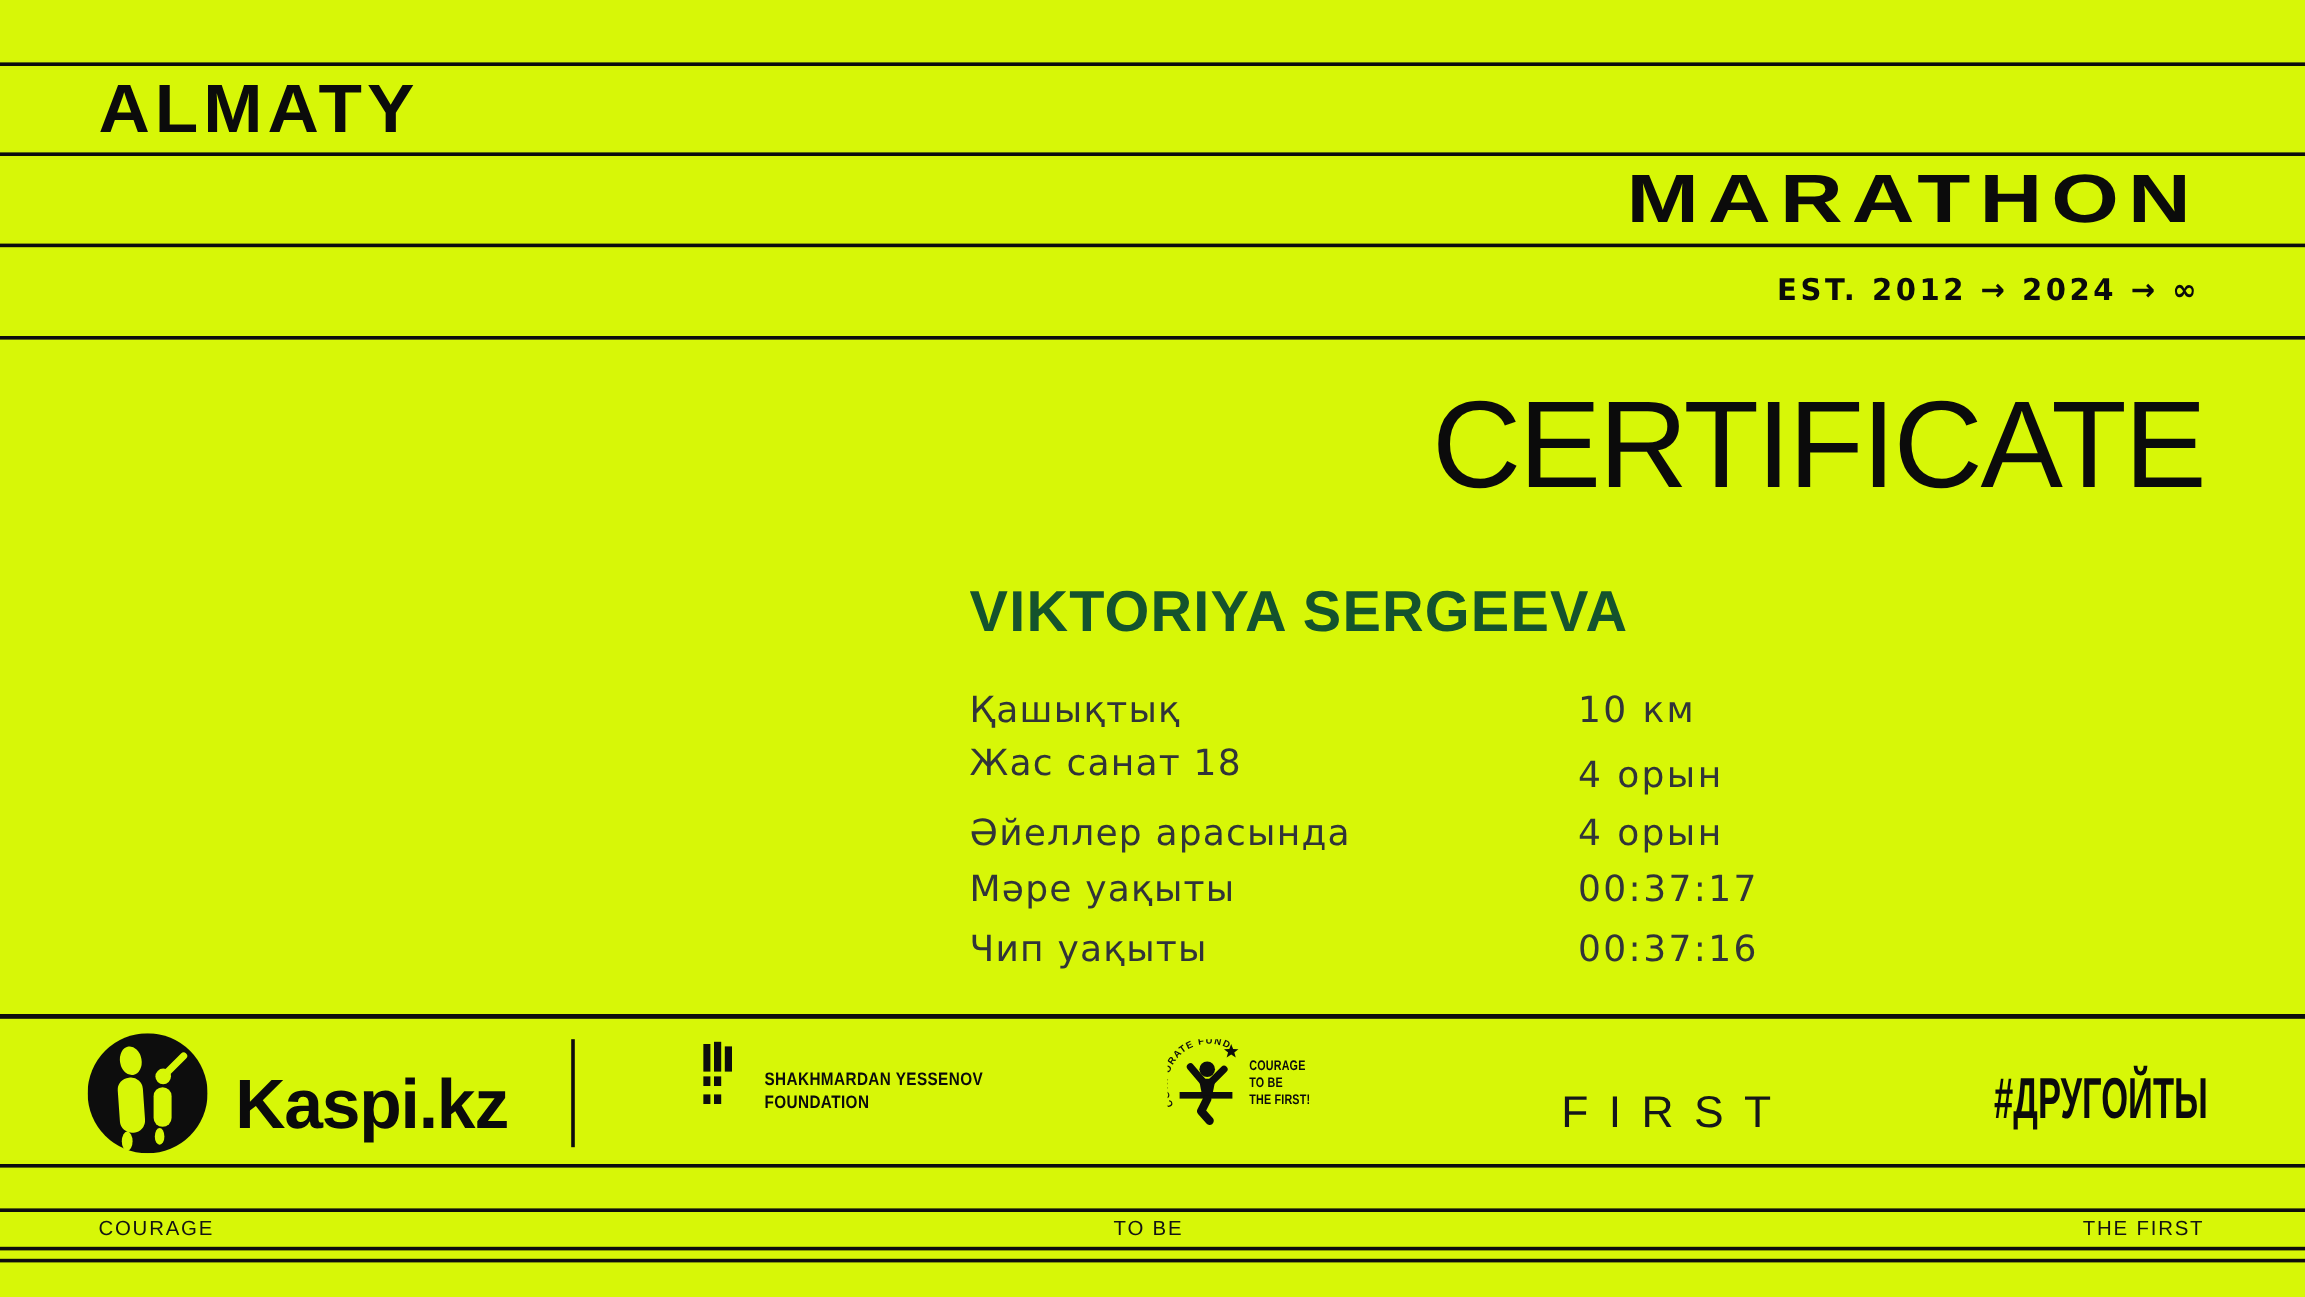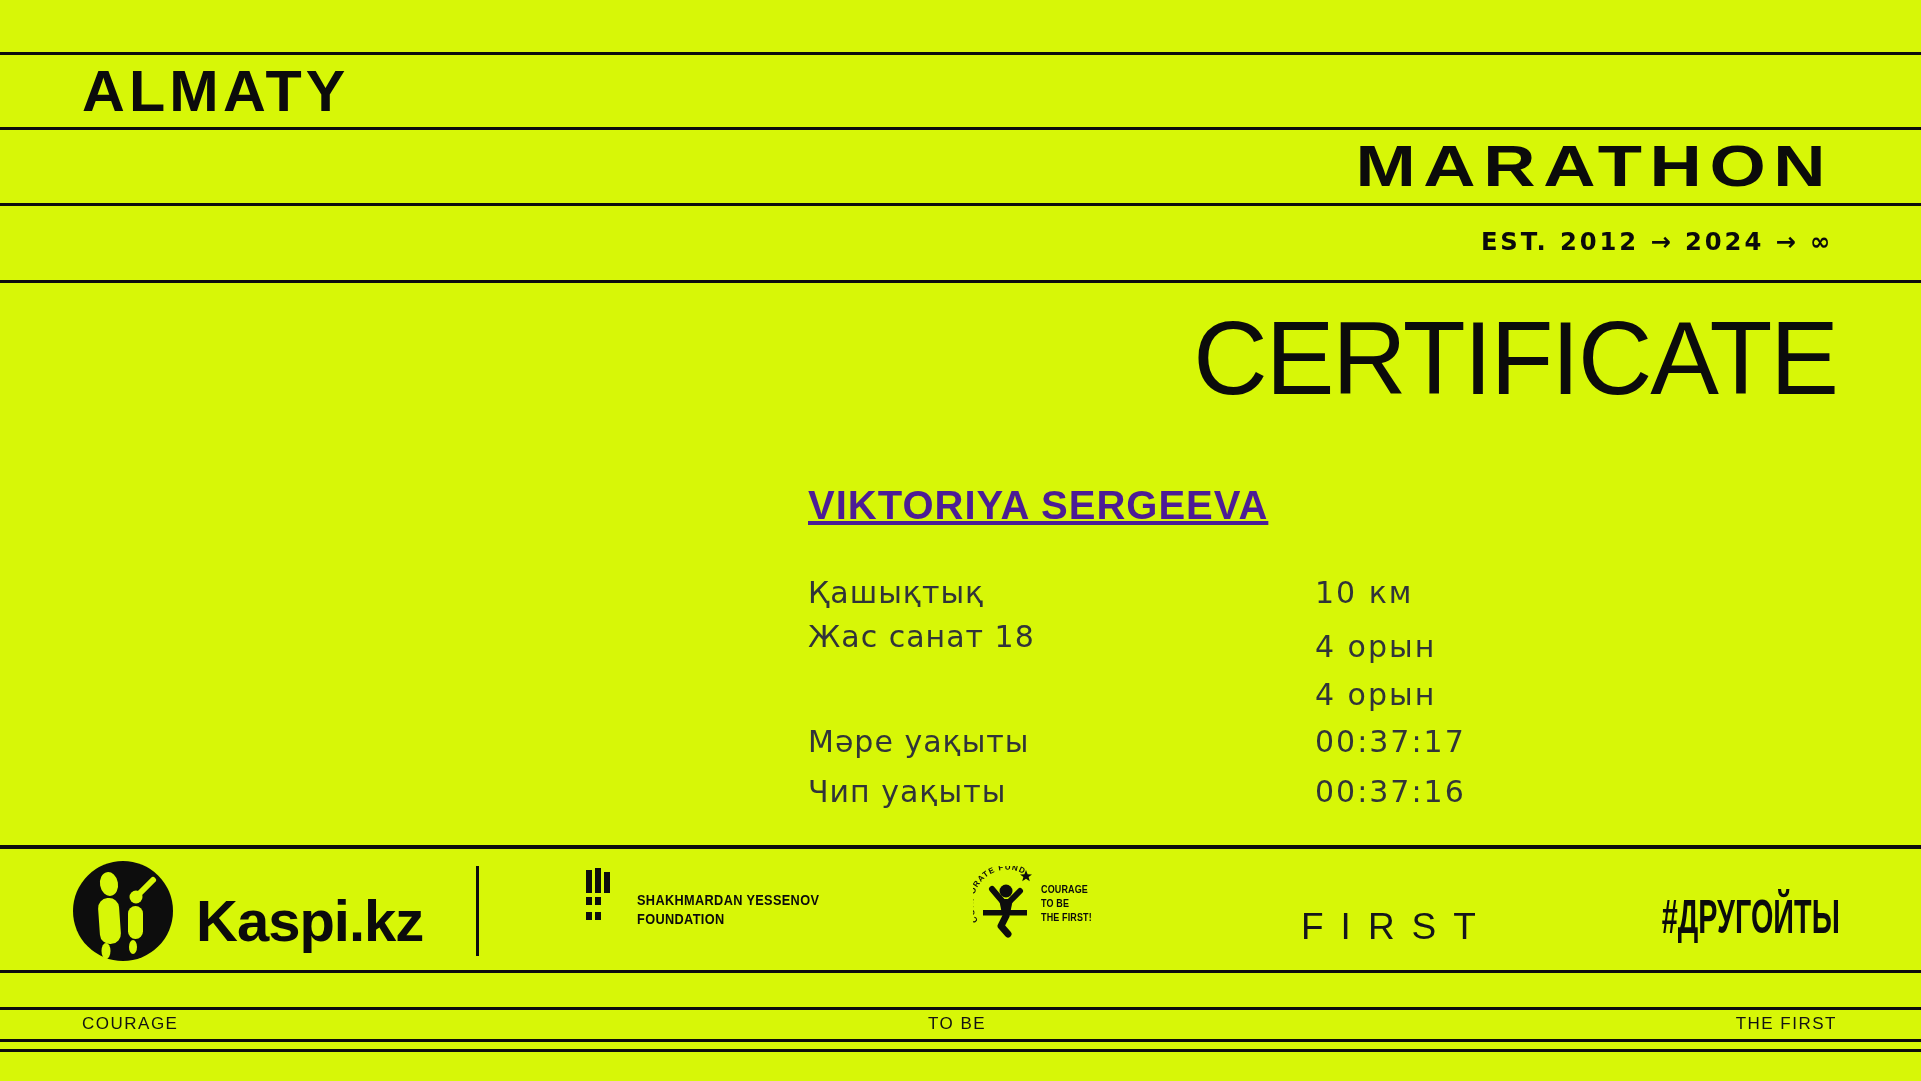--- a/index.html
+++ b/index.html
@@ -17,22 +17,22 @@
   }
   .hline{position:absolute;left:0;width:1921px;height:3px;background:var(--line);}
   .l-a{top:52px}.l-b{top:127px}.l-c{top:203px}.l-d{top:280px}
   .l-e{top:845px;height:4px}.l-f{top:970px}
   .l-g{top:1007px}.l-h{top:1039px}.l-i{top:1049px}
 
   .band{position:absolute;display:flex;align-items:center;}
   #almaty{top:54px;height:73px;left:82px;font-weight:700;font-size:57px;letter-spacing:4px;transform:scaleX(1.04);transform-origin:left center;}
   #marathon{top:129px;height:74px;right:88px;font-weight:700;font-size:57px;letter-spacing:6px;transform:scaleX(1.27);transform-origin:right center;}
   #est{top:203px;height:77px;right:88px;font-family:"DejaVu Sans",sans-serif;font-weight:700;font-size:25px;letter-spacing:3px;transform:scaleX(0.97);transform-origin:right center;}
-  #certificate-title{position:absolute;top:307px;right:84px;font-weight:400;font-size:103px;line-height:1;letter-spacing:-2px;color:var(--heading);}
-  #recipient-name{position:absolute;left:808px;top:483px;font-weight:700;font-size:40px;letter-spacing:1px;color:#4c1d95;text-decoration:underline;}
+  #certificate-title{position:absolute;top:319px;right:84px;font-weight:400;font-size:103px;line-height:1;letter-spacing:-2px;color:var(--heading);}
+  #recipient-name{position:absolute;left:808px;top:483px;font-weight:700;font-size:48px;letter-spacing:1px;color:#14532d;}
 
   .result-row{position:absolute;left:0;width:1682px;height:36px;font-family:"DejaVu Sans",sans-serif;color:var(--body-text);font-size:30px;}
   .result-row .rlabel{position:absolute;left:808px;letter-spacing:1px;}
   .result-row .rvalue{position:absolute;left:1315px;letter-spacing:2px;}
   .r1{top:575px}.r2{top:619px}.r3{top:677px}.r4{top:724px}.r5{top:774px}
   .r2 .rvalue{top:10px;}
 
   
   #kaspi-logo{position:absolute;left:73px;top:861px;}
   #kaspi-label{position:absolute;left:196px;top:892px;font-weight:700;font-size:58px;line-height:1;letter-spacing:-1px;}
@@ -71,20 +71,21 @@
 
   <div class="result-row r1">
     <span class="rlabel">Қашықтық</span>
     <span class="rvalue">10 км</span>
   </div>
   <div class="result-row r2">
     <span class="rlabel">Жас санат 18</span>
     <span class="rvalue">4 орын</span>
   </div>
   <div class="result-row r3">
+    <span class="rlabel">Әйеллер арасында</span>
     <span class="rvalue">4 орын</span>
   </div>
   <div class="result-row r4">
     <span class="rlabel">Мәре уақыты</span>
     <span class="rvalue">00:37:17</span>
   </div>
   <div class="result-row r5">
     <span class="rlabel">Чип уақыты</span>
     <span class="rvalue">00:37:16</span>
   </div>

